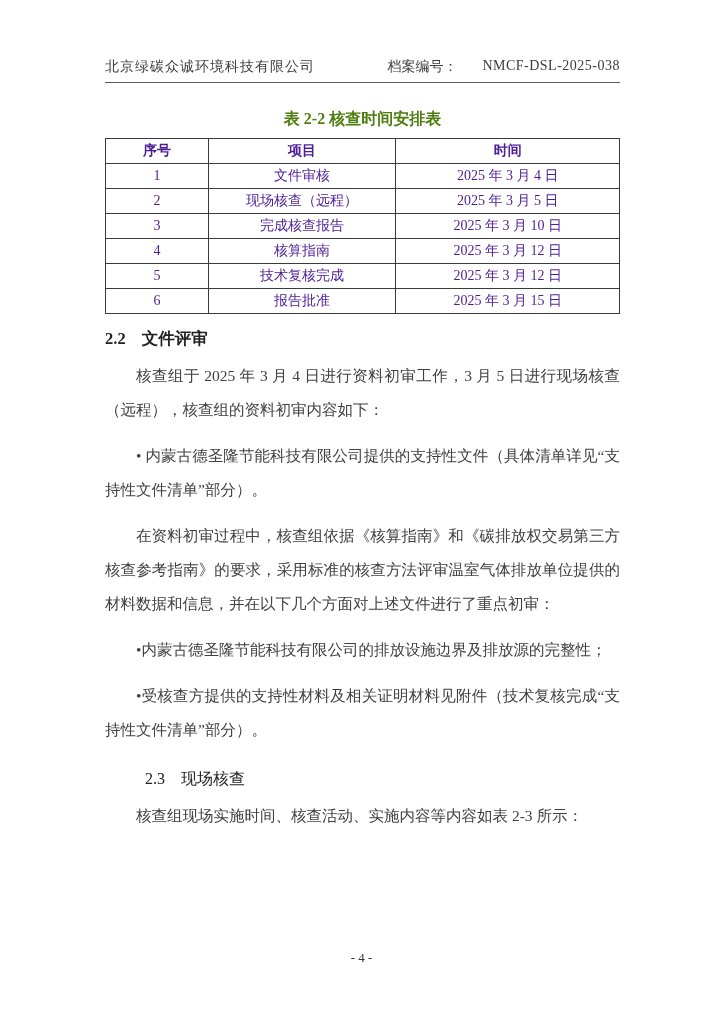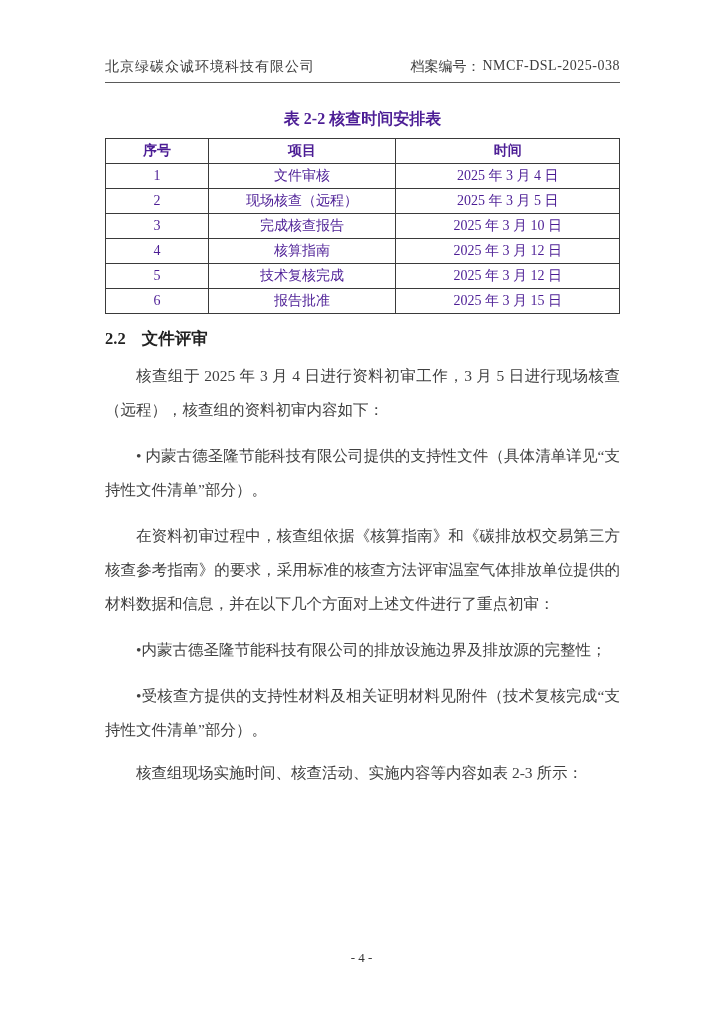--- a/index.html
+++ b/index.html
@@ -27,29 +27,29 @@
     margin-top: 58px;
     display: flex;
     justify-content: space-between;
     align-items: flex-end;
     font-size: 14px;
     color: #3c3c3c;
     padding-bottom: 6px;
     border-bottom: 1.5px solid #5a5a5a;
   }
   .doc-header .company { letter-spacing: 1px; }
-  .doc-header .file-no { display: flex; gap: 2px; }
+  .doc-header .file-no { display: flex; gap: 25px; }
   .doc-header .file-no .num { letter-spacing: 0.5px; }
   
   .table-title {
     margin-top: 26px;
     text-align: center;
     font-weight: bold;
     font-size: 16px;
-    color: #4c1d95;
+    color: #4d7c0f;
   }
   
   table.schedule {
     margin-top: 8px;
     width: 100%;
     border-collapse: collapse;
     font-size: 14px;
     color: #4c1d95;
     table-layout: fixed;
   }
@@ -164,19 +164,22 @@
     <div class="sec-heading">
       <span class="num">2.2</span><span>文件评审</span>
     </div>
 
     <p class="para">核查组于 2025 年 3 月 4 日进行资料初审工作，3 月 5 日进行现场核查（远程），核查组的资料初审内容如下：</p>
     <p class="para gap">• 内蒙古德圣隆节能科技有限公司提供的支持性文件（具体清单详见“支持性文件清单”部分）。</p>
     <p class="para gap">在资料初审过程中，核查组依据《核算指南》和《碳排放权交易第三方核查参考指南》的要求，采用标准的核查方法评审温室气体排放单位提供的材料数据和信息，并在以下几个方面对上述文件进行了重点初审：</p>
     <p class="para gap">•内蒙古德圣隆节能科技有限公司的排放设施边界及排放源的完整性；</p>
     <p class="para gap">•受核查方提供的支持性材料及相关证明材料见附件（技术复核完成“支持性文件清单”部分）。</p>
 
+    <div class="sec-heading indented">
+      <span class="num">2.3</span><span>现场核查</span>
+    </div>
 
     <p class="para">核查组现场实施时间、核查活动、实施内容等内容如表 2-3 所示：</p>
 
   </div>
 
   <div class="page-footer">- 4 -</div>
 </div>
 
 </body></html>

